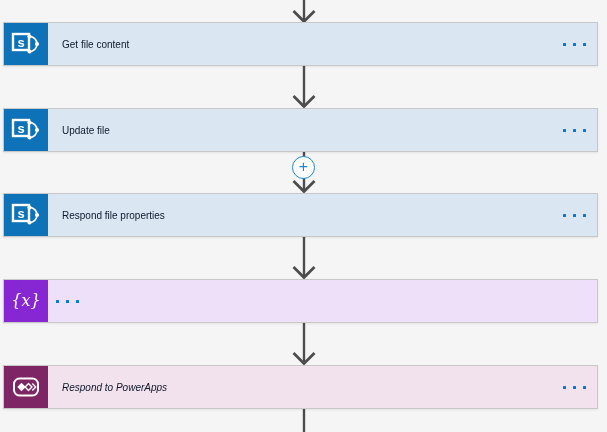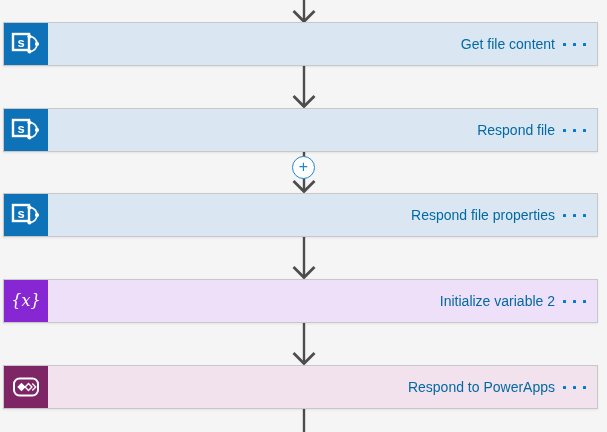--- a/index.html
+++ b/index.html
@@ -38,25 +38,24 @@
     width: 44px;
     height: 42px;
     display: flex;
     align-items: center;
     justify-content: center;
   }
 
   .card .title {
     flex: 1;
     margin-left: 14px;
-    font-size: 14px;
-    color: #0369a1;
+    font-size: 10px;
+    color: #0f172a;
     white-space: nowrap;
     overflow: hidden;
-    text-align: right;
   }
 
   .more {
     flex: none;
     background: transparent;
     border: none;
     padding: 0 11px 0 8px;
     height: 100%;
     display: flex;
     align-items: center;
@@ -148,21 +147,21 @@
     <div class="icon" style="background-color: rgb(14, 114, 184);">
       <svg width="44" height="44" viewBox="0 0 44 44">
         <rect x="9" y="12" width="16" height="16" fill="none" stroke="#fff" stroke-width="2.4"></rect>
         <text x="17" y="25" font-size="13" font-weight="700" fill="#fff" text-anchor="middle" font-family="&quot;Liberation Sans&quot;, sans-serif">s</text>
         <path d="M25.5 14.5 A 7.5 7.5 0 0 1 25.5 29.5" fill="none" stroke="#fff" stroke-width="1.7"></path>
         <circle cx="25.5" cy="14.5" r="2.1" fill="#fff"></circle>
         <circle cx="33" cy="22" r="2.1" fill="#fff"></circle>
         <circle cx="25.5" cy="29.5" r="2.1" fill="#fff"></circle>
       </svg>
     </div>
-    <div class="title">Respond file</div>
+    <div class="title">Update file</div>
     <button class="more" aria-label="More actions">
       <span class="dot"></span>
       <span class="dot"></span>
       <span class="dot"></span>
     </button>
   </div>
 
   <button class="insert" aria-label="Insert a new step">
     <span>+</span>
   </button>
@@ -183,29 +182,28 @@
       <span class="dot"></span>
       <span class="dot"></span>
       <span class="dot"></span>
     </button>
   </div>
 
   <div class="card" style="top: 279px; background-color: rgb(238, 224, 248);">
     <div class="icon" style="background-color: rgb(134, 39, 211);">
       <span class="var-glyph">{x}</span>
     </div>
-    <div class="title">Initialize variable 2</div>
-    <button class="more" aria-label="More actions">
-      <span class="dot"></span>
-      <span class="dot"></span>
-      <span class="dot"></span>
-    </button>
-  </div>
-
-  <div class="card" style="top: 365px; background-color: rgb(241, 226, 238);">
+    <button class="more" aria-label="More actions">
+      <span class="dot"></span>
+      <span class="dot"></span>
+      <span class="dot"></span>
+    </button>
+  </div>
+
+  <div class="card" style="top: 365px; background-color: rgb(241, 226, 238); font-style: italic;">
     <div class="icon" style="background-color: rgb(126, 37, 102);">
       <svg width="44" height="44" viewBox="0 0 44 44">
         <rect x="10" y="13.5" width="24" height="17" rx="5.5" fill="none" stroke="#fff" stroke-width="2"></rect>
         <path d="M17.5 17.8 L21.7 22 L17.5 26.2 L13.3 22 Z" fill="#fff"></path>
         <path d="M24.5 18.6 L27.9 22 L24.5 25.4 L21.1 22 Z" fill="none" stroke="#fff" stroke-width="1.4"></path>
         <path d="M28.3 18.6 L31.7 22 L28.3 25.4" fill="none" stroke="#fff" stroke-width="1.4"></path>
       </svg>
     </div>
     <div class="title">Respond to PowerApps</div>
     <button class="more" aria-label="More actions">

